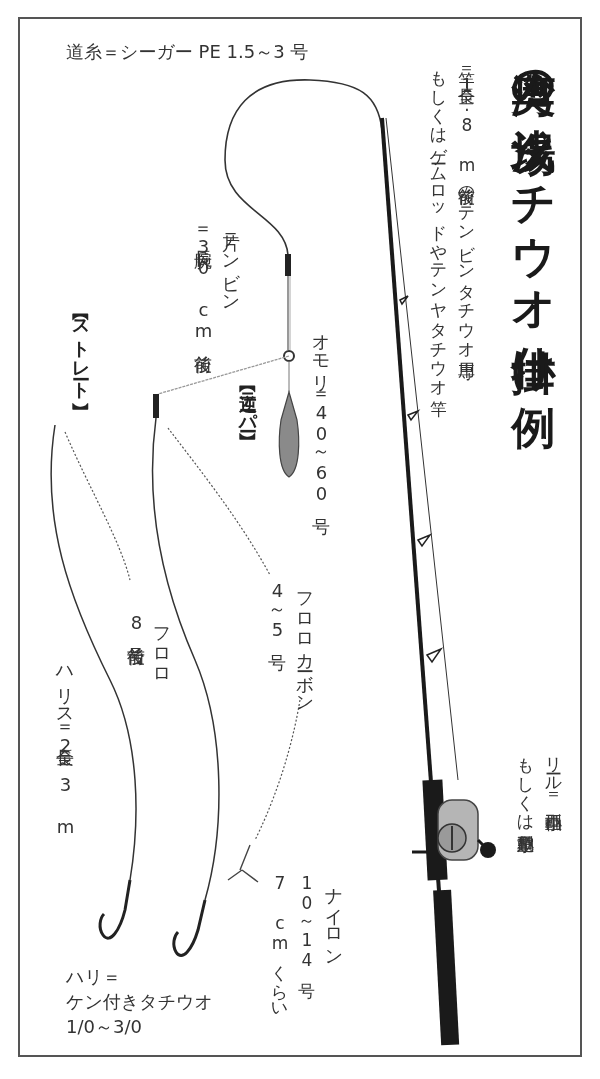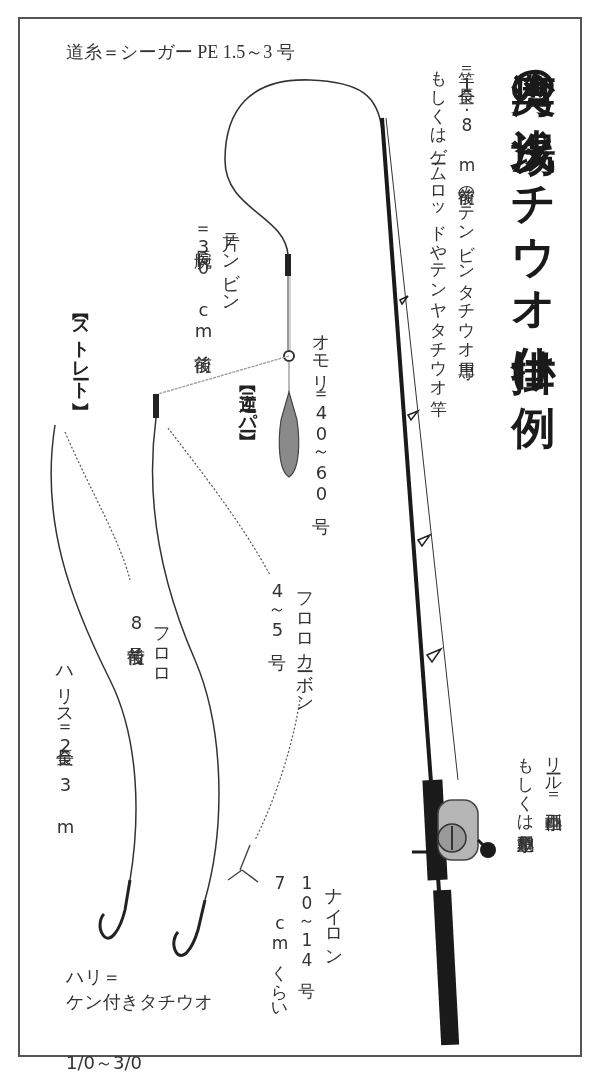--- a/index.html
+++ b/index.html
@@ -68,21 +68,21 @@
     <rect x="438" y="800" width="40" height="60" rx="14" fill="#b5b5b5" stroke="#444" stroke-width="1.5"></rect>
     <ellipse cx="452" cy="838" rx="14" ry="14" fill="#9a9a9a" stroke="#333" stroke-width="1.5"></ellipse>
     <line x1="452" y1="826" x2="452" y2="850" stroke="#333" stroke-width="2"></line>
     <circle cx="488" cy="850" r="8" fill="#1a1a1a"></circle>
     <line x1="478" y1="840" x2="488" y2="850" stroke="#1a1a1a" stroke-width="3"></line>
   </g>
 </svg>
 
 <div class="v title" style="left:512px; top:35px;">湾奥の浅場タチウオ仕掛け例</div>
 
-<div class="h lbl" style="left:66px; top:42px; font-size:18px;font-family:Liberation Serif, serif;">道糸＝シーガー PE 1.5～3 号</div>
+<div class="h lbl" style="left:66px; top:42px; font-size:18px;">道糸＝シーガー PE 1.5～3 号</div>
 
 <div class="v lbl" style="left:458px; top:58px; font-size:17px;">竿＝全長1.8 m前後のテンビンタチウオ専用</div>
 <div class="v lbl" style="left:430px; top:58px; font-size:17px;">もしくはゲームロッドやテンヤタチウオ竿</div>
 
 <div class="v lbl" style="left:222px; top:220px; font-size:18px;">片テンビン</div>
 <div class="v lbl" style="left:194px; top:218px; font-size:18px;">＝腕長30 cm前後</div>
 
 <div class="v lbl" style="left:312px; top:322px; font-size:18px;">オモリ＝40～60号</div>
 
 <div class="v lbl-b" style="left:239px; top:380px;">【逆テーパー】</div>
@@ -99,13 +99,13 @@
 
 <div class="v lbl" style="left:325px; top:875px;">ナイロン</div>
 <div class="v lbl" style="left:298px; top:873px; font-size:17px;">10～14号</div>
 <div class="v lbl" style="left:271px; top:873px; font-size:17px;">7 cmくらい</div>
 
 <div class="v lbl" style="left:545px; top:745px; font-size:17px;">リール＝小型両軸</div>
 <div class="v lbl" style="left:517px; top:745px; font-size:17px;">もしくは超小型電動</div>
 
 <div class="h lbl" style="left:66px; top:967px;">ハリ＝</div>
 <div class="h lbl" style="left:66px; top:992px;text-align:right;">ケン付きタチウオ</div>
-<div class="h lbl" style="left:66px; top:1053px;">1/0～3/0</div>
+<div class="h lbl" style="left:66px; top:1017px;">1/0～3/0</div>
 
 </body></html>

